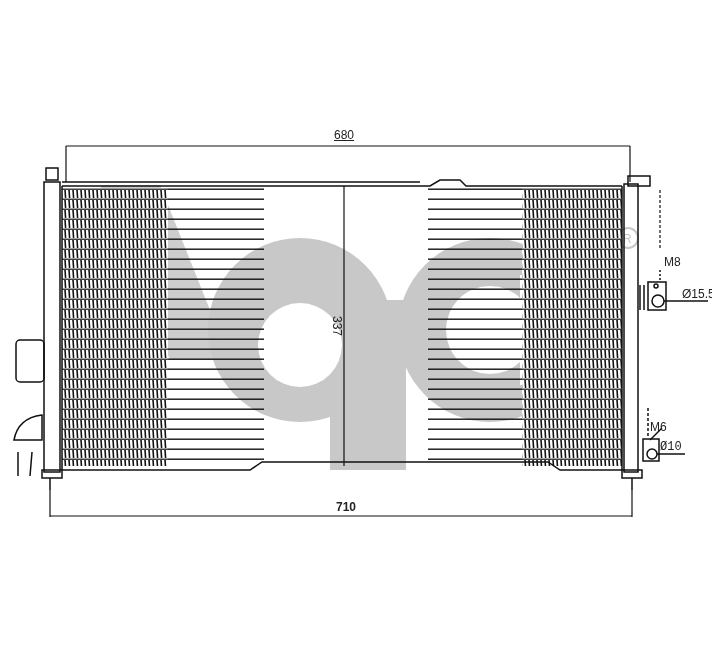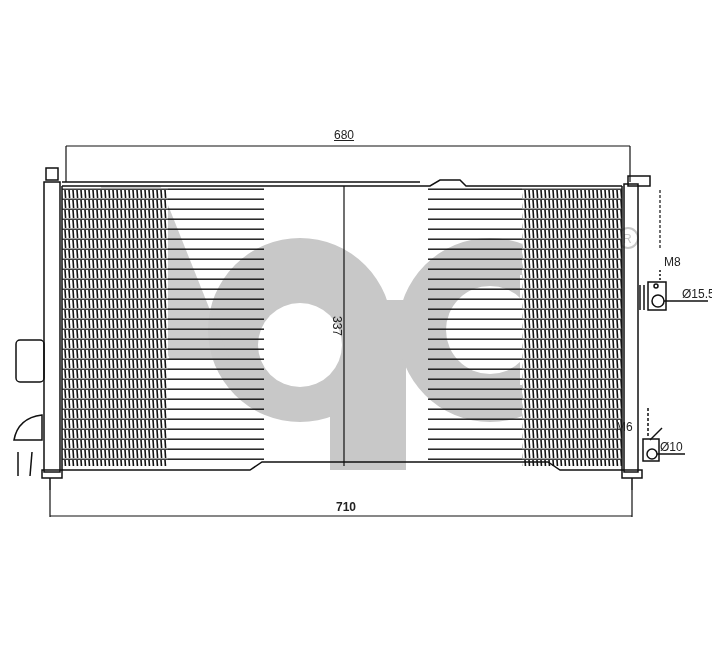--- a/index.html
+++ b/index.html
@@ -99,14 +99,14 @@
     <line x1="50" y1="516" x2="632" y2="516"></line>
     <line x1="660" y1="190" x2="660" y2="250" stroke-dasharray="3 2"></line>
   </g>
 </svg>
 
 <div class="dim-label" style="left:334px; top:128px;text-decoration:underline;">680</div>
 <div class="dim-label vertical" style="left:344px; top:316px;">337</div>
 <div class="dim-label" style="left:336px; top:500px;font-weight:bold;">710</div>
 <div class="dim-label" style="left:652px; top:255px;margin-left:12px;">M8</div>
 <div class="dim-label" style="left:668px; top:287px;padding-left:14px;">Ø15.5</div>
-<div class="dim-label" style="left:616px; top:420px;text-align:center;">M6</div>
-<div class="dim-label" style="left:660px; top:440px;">Ø10</div>
+<div class="dim-label" style="left:650px; top:420px;text-align:center;">M6</div>
+<div class="dim-label" style="left:660px; top:440px;font-family:Liberation Mono, monospace;">Ø10</div>
 
 </body></html>

